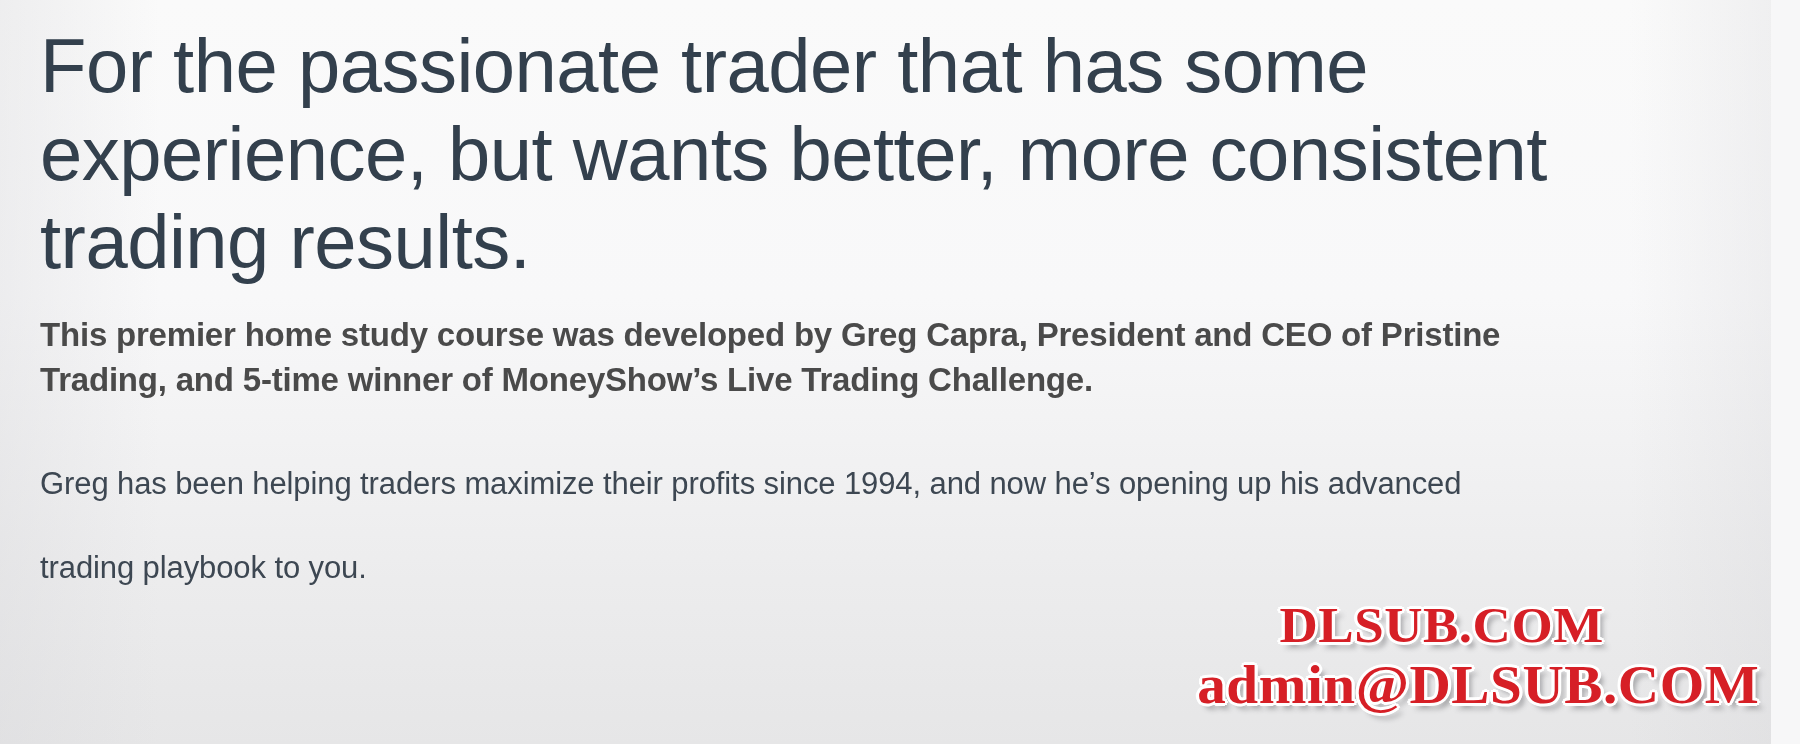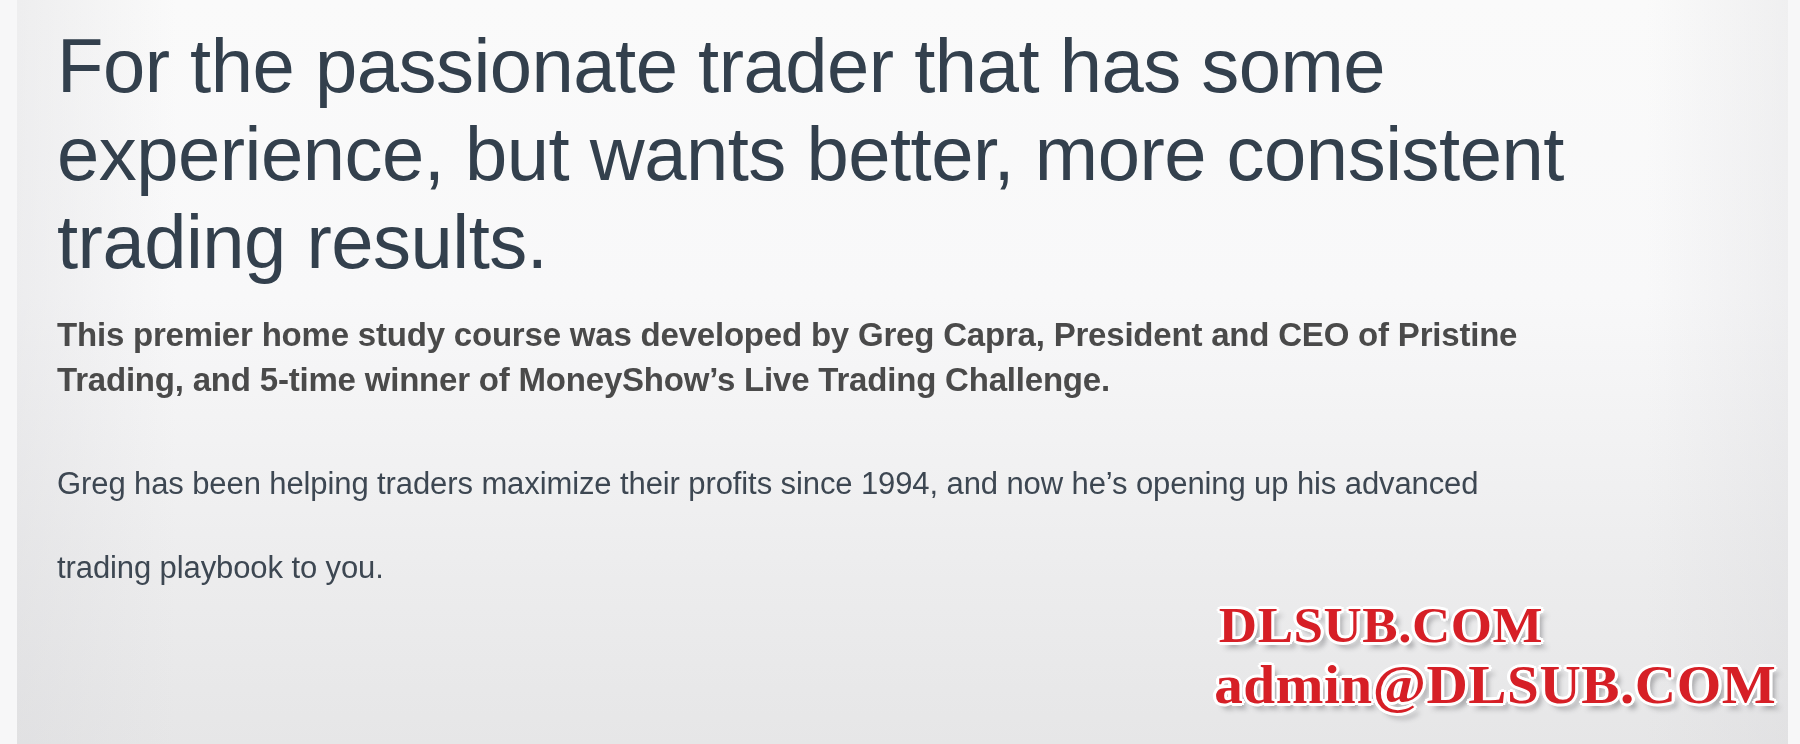--- a/index.html
+++ b/index.html
@@ -14,21 +14,20 @@
     background: #f7f7f8;
   }
 
   #page {
     position: relative;
     width: 1771px;
     height: 744px;
     box-sizing: border-box;
     background: linear-gradient(to bottom, #fafafa 0%, #f8f8f9 40%, #ececed 78%, #e6e6e7 100%);
     overflow: hidden;
-    margin-left: 17px;
   }
 
   
   #page::after {
     content: "";
     position: absolute;
     inset: 0;
     pointer-events: none;
     background: linear-gradient(to right, rgba(215,215,218,0.35) 0%, rgba(255,255,255,0) 9%, rgba(255,255,255,0) 92%, rgba(215,215,218,0.30) 100%);
   }
@@ -71,21 +70,21 @@
     letter-spacing: -0.1px;
     max-width: 1480px;
   }
 
   
   .watermark {
     position: absolute;
     z-index: 5;
     right: 12px;
     bottom: 28px;
-    text-align: left;
+    text-align: center;
     pointer-events: none;
     user-select: none;
   }
   .wm-line {
     display: block;
     font-family: "Liberation Serif", "DejaVu Serif", serif;
     font-weight: 700;
     font-style: normal;
     color: #d61f26;
     letter-spacing: 0.5px;

